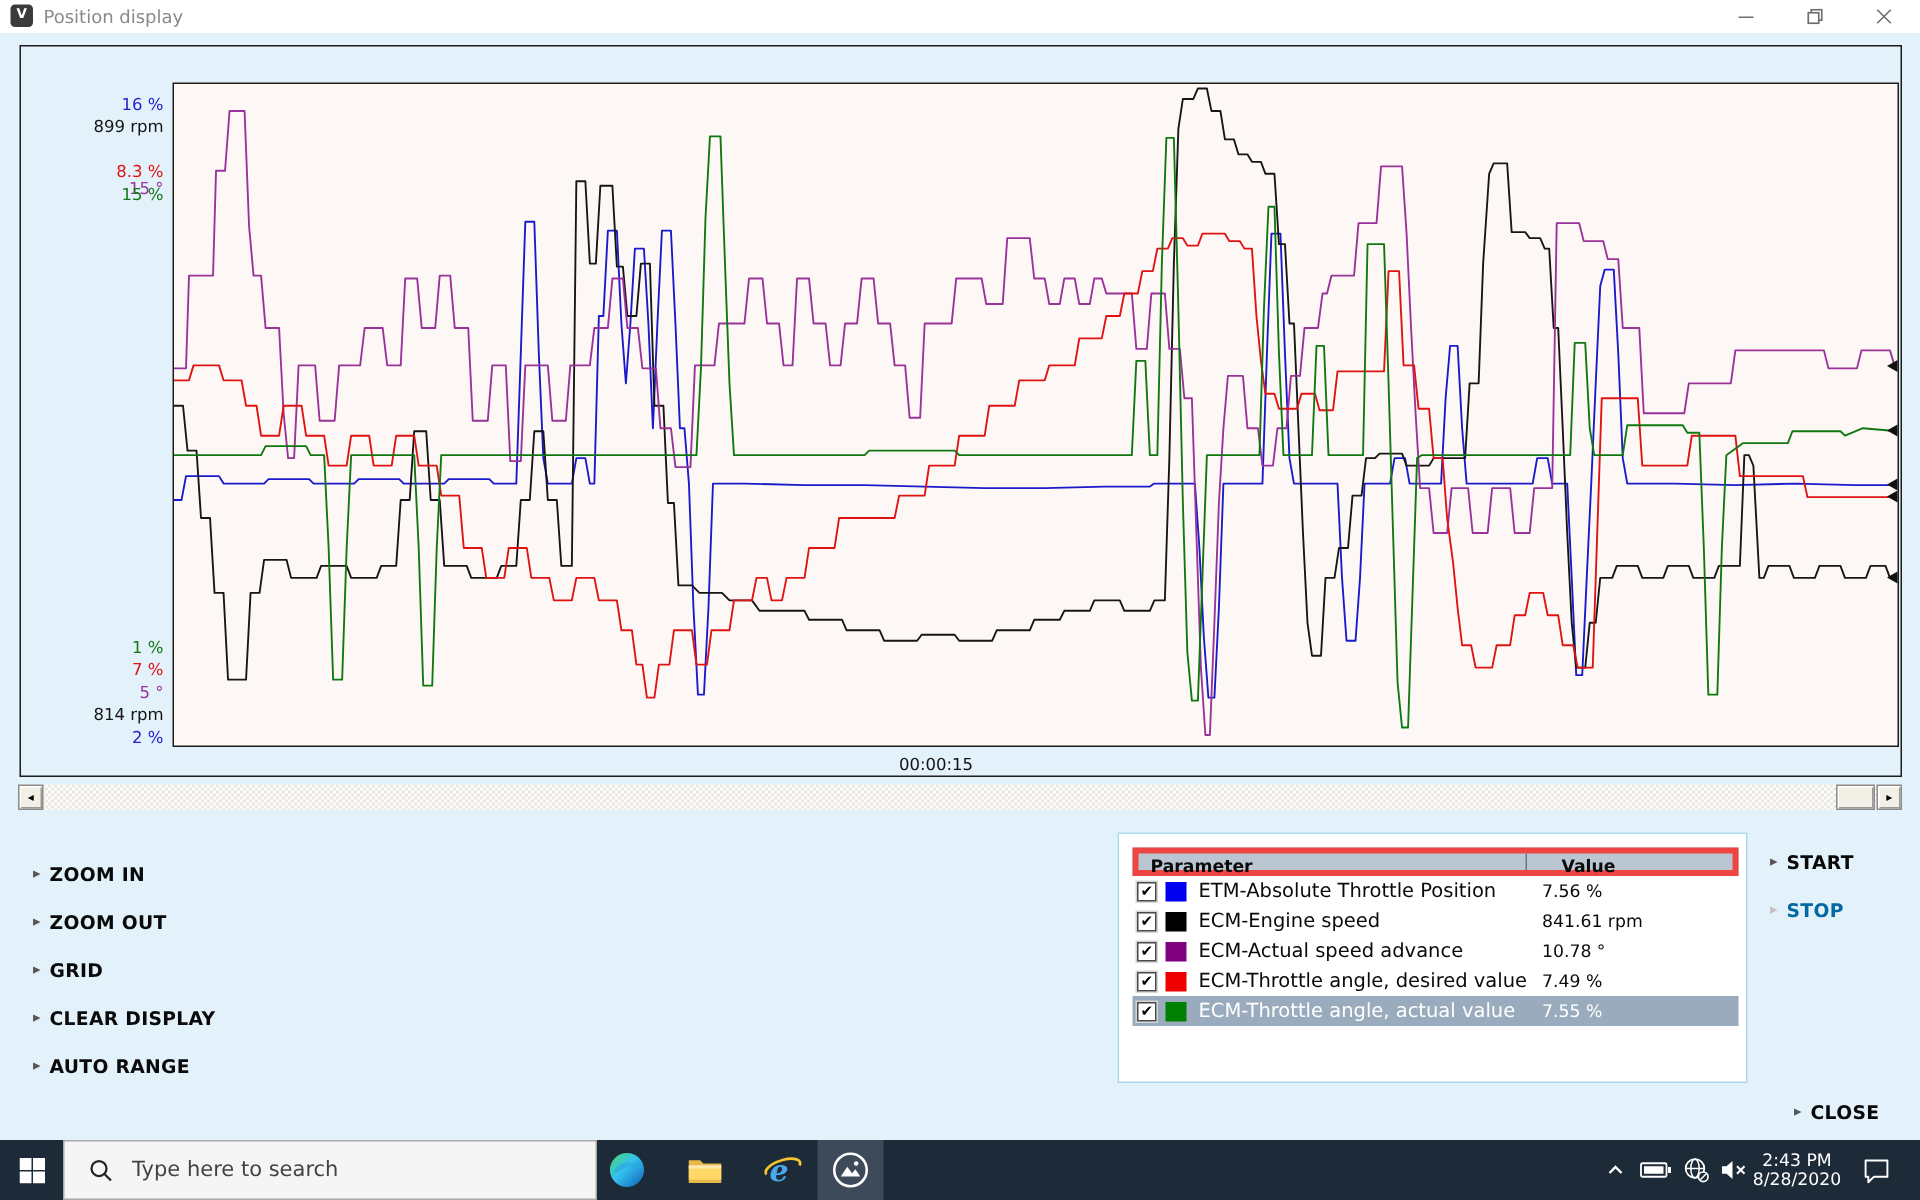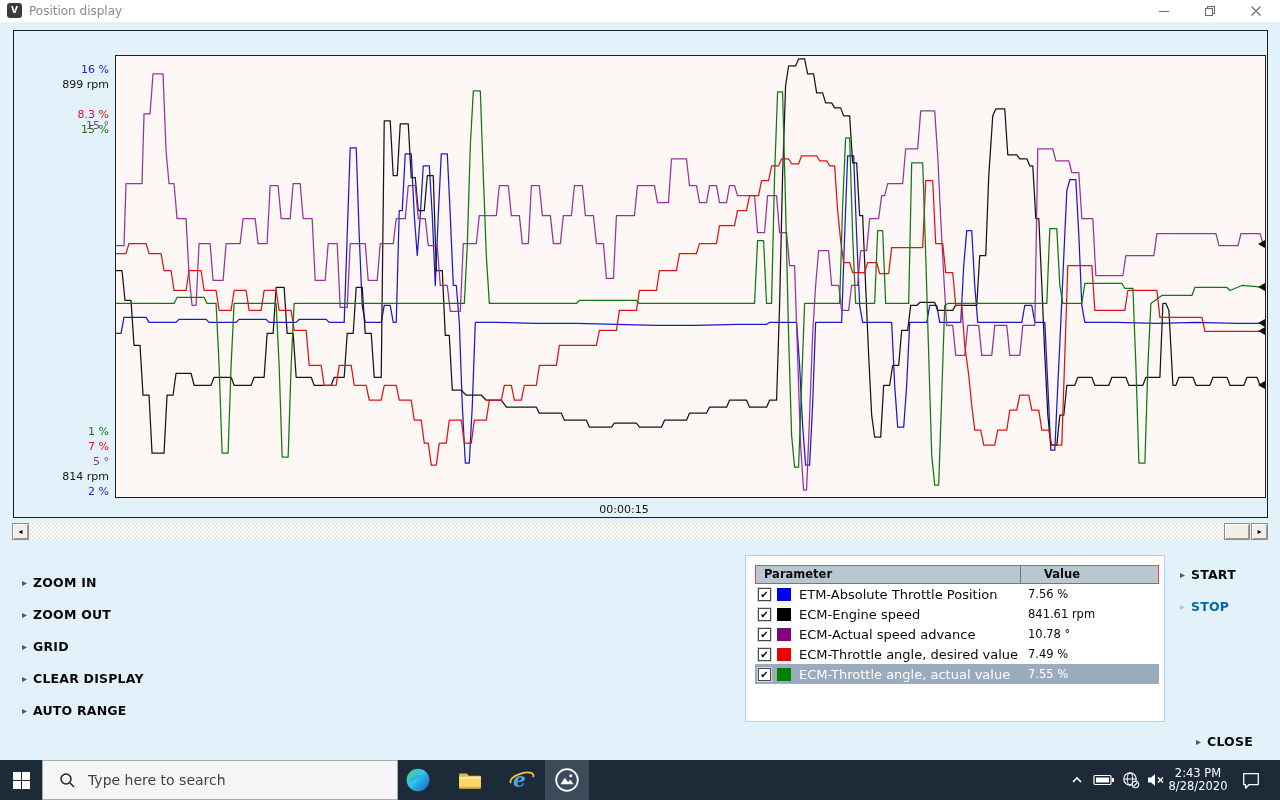--- a/index.html
+++ b/index.html
@@ -36,21 +36,21 @@
 
   
   .cmd { position:absolute; display:flex; align-items:center; gap:6px; cursor:default; }
   .cmd .bullet { font-size:10px; color:#555; }
   .cmd .lbl { font-size:12.5px; font-weight:bold; color:#0a0a0a; letter-spacing:.2px; }
   .cmd.disabled .lbl { color:#0369a1; } .cmd.disabled .bullet { color:#c2c2c2; }
 
   
   .table-panel { position:absolute; left:745px; top:533px; width:420px; height:167px; background:#ffffff; border:1px solid #a9d7ee; }
   .ptable { position:absolute; left:9px; top:9px; width:404px; }
-  .thead { display:flex; height:19px; background:#bac7d3; border:1px solid #ef4444; }
+  .thead { display:flex; height:19px; background:#bac7d3; border:4px solid #ef4444; }
   .th { font-size:11.5px; font-weight:bold; color:#0a0a0a; line-height:17px; }
   .th-param { flex:1; padding-left:8px; }
   .th-value { width:138px; padding-left:23px; border-left:1px solid #6a7682; }
   .trow { display:flex; align-items:center; height:20px; background:#ffffff; }
   .trow.selected { background:#9aabbd; }
   .trow.selected .pname, .trow.selected .pvalue { color:#ffffff; }
   .cbx { width:13px; height:13px; margin-left:3px; background:#fff; border:1px solid #494949; box-shadow:0 0 0 1px #d6d6d6; font-size:10px; line-height:12px; text-align:center; color:#000; }
   .swatch { width:14px; height:13px; margin-left:6px; }
   .pname { flex:1; font-size:13px; color:#0a0a0a; margin-left:8px; white-space:nowrap; overflow:hidden; }
   .pvalue { width:131px; font-size:11.5px; color:#0a0a0a; }

